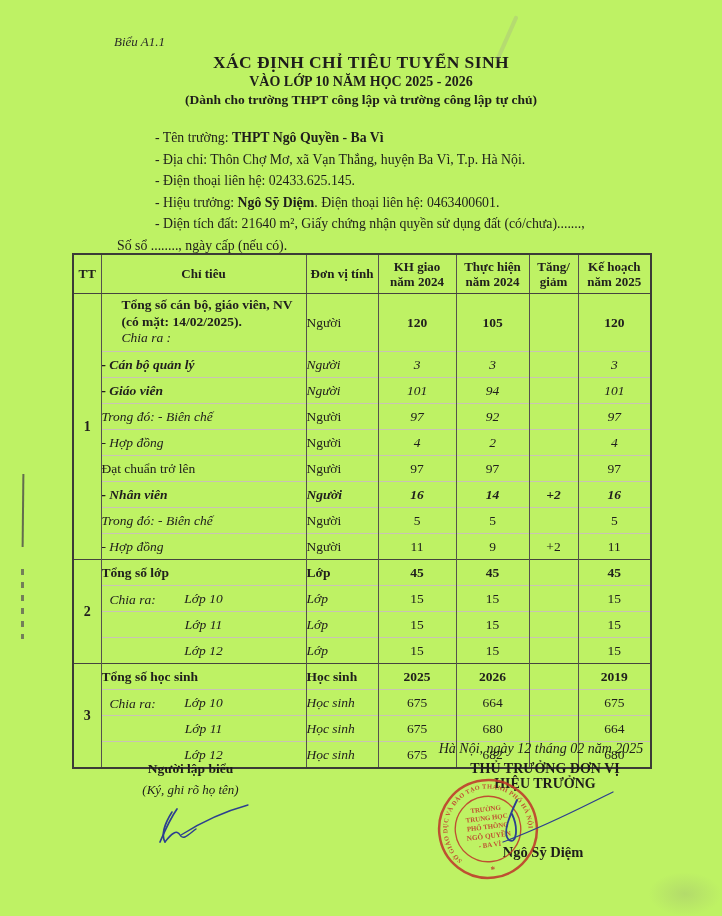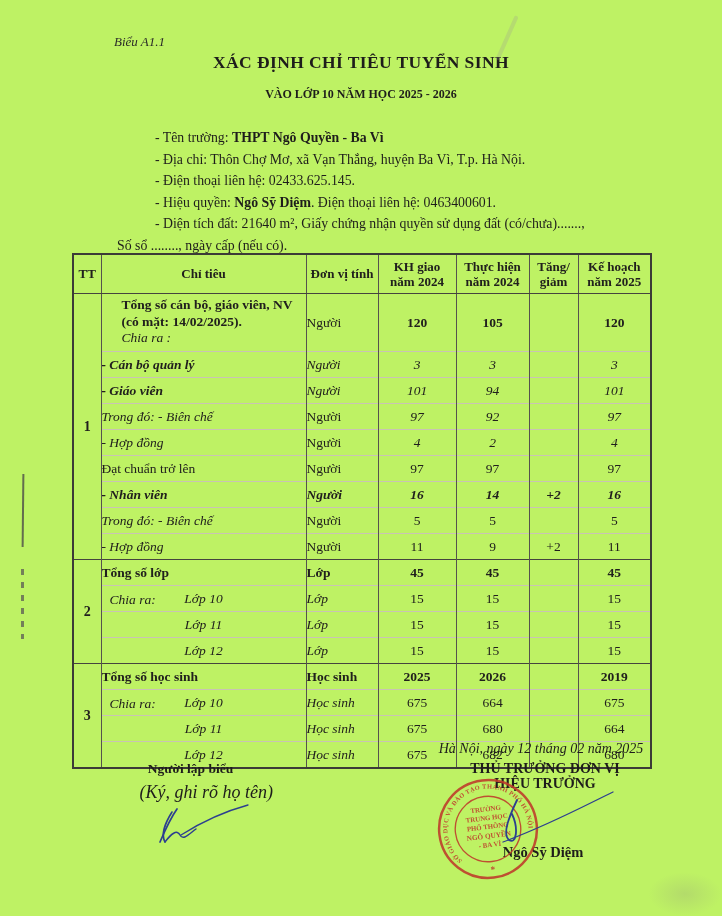--- a/index.html
+++ b/index.html
@@ -8,21 +8,21 @@
     width:722px;height:916px;
     background:#bef264;
     font-family:"Liberation Serif","DejaVu Serif",serif;
     color:#1e1d1b;
     overflow:hidden;
   }
   
   .form-code{position:absolute;left:114px;top:34px;font-style:italic;font-size:13px;color:#2a2a28;}
   .title-block{position:absolute;left:0;top:52px;width:722px;text-align:center;}
   .t1{font-weight:bold;font-size:17.5px;letter-spacing:.4px;}
-  .t2{font-weight:bold;font-size:12px;margin-top:14px;}
+  .t2{font-weight:bold;font-size:14px;margin-top:1px;}
   .t3{font-weight:bold;font-size:13.5px;margin-top:2px;}
   
   .info{position:absolute;left:155px;top:127px;width:540px;font-size:13.8px;}
   .info-line{line-height:21.5px;white-space:nowrap;}
   .info-line b{font-weight:bold;}
   .info-line.cont{margin-left:-38px;}
   
   table.main{
     position:absolute;left:72px;top:253px;
     width:578px;border-collapse:collapse;table-layout:fixed;
@@ -54,21 +54,21 @@
   .unit-cell{text-align:left;padding-left:9px;}
   .value-cell{text-align:center;}
   .st-bold{font-weight:bold;}
   .st-italic{font-style:italic;}
   .st-bolditalic{font-weight:bold;font-style:italic;}
   
   .date-line{position:absolute;left:390px;top:741px;width:302px;text-align:center;font-style:italic;font-weight:normal;font-size:14px;}
   .sign-title-r1{position:absolute;left:400px;top:761px;width:290px;text-align:center;font-weight:bold;font-size:14px;}
   .sign-title-r2{position:absolute;left:400px;top:776px;width:290px;text-align:center;font-weight:bold;font-size:14px;}
   .sign-title-l1{position:absolute;left:108px;top:761px;width:165px;text-align:center;font-weight:bold;font-size:13.5px;}
-  .sign-title-l2{position:absolute;left:108px;top:782px;width:165px;text-align:right;font-style:italic;font-size:18px;}
+  .sign-title-l2{position:absolute;left:108px;top:782px;width:165px;text-align:center;font-style:italic;font-size:13px;}
   .name-left{position:absolute;left:100px;top:849px;width:180px;text-align:center;font-weight:bold;font-size:14px;}
   .name-right{position:absolute;left:438px;top:844px;width:210px;text-align:center;font-weight:bold;font-size:14.5px;}
   
   .stamp-svg{position:absolute;left:436px;top:777px;width:104px;height:104px;opacity:.88;}
   .sig-svg{position:absolute;left:0;top:740px;width:722px;height:176px;pointer-events:none;}
   
   .artifact-line{position:absolute;left:22px;top:474px;width:2px;height:73px;background:#4c4b48;opacity:.8;transform:rotate(.6deg);}
   .artifact-dashes{position:absolute;left:21px;top:569px;width:3px;height:70px;
     background:repeating-linear-gradient(#5a5955 0 6px,transparent 6px 13px);opacity:.75;}
   .artifact-top{position:absolute;left:505px;top:14px;width:4px;height:48px;background:#9a9892;opacity:.25;transform:rotate(24deg);border-radius:3px;}
@@ -78,27 +78,28 @@
 </head>
 <body>
 
 <div class="page">
 
   <div class="form-code">Biểu A1.1</div>
 
   <div class="title-block">
     <div class="t1">XÁC ĐỊNH CHỈ TIÊU TUYỂN SINH</div>
     <div class="t2">VÀO LỚP 10 NĂM HỌC 2025 - 2026</div>
+    <div class="t3">(Dành cho trường THPT công lập và trường công lập tự chủ)</div>
   </div>
 
   <div class="info">
     <div class="info-line"><span>- Tên trường: </span><b>THPT Ngô Quyền - Ba Vì</b><span></span></div>
     <div class="info-line"><span>- Địa chỉ: Thôn Chợ Mơ, xã Vạn Thắng, huyện Ba Vì, T.p. Hà Nội.</span><b></b><span></span></div>
     <div class="info-line"><span>- Điện thoại liên hệ: 02433.625.145.</span><b></b><span></span></div>
-    <div class="info-line"><span>- Hiệu quyền: </span><b>Ngô Sỹ Diệm</b><span>. Điện thoại liên hệ: 0463400601.</span></div>
+    <div class="info-line"><span>- Hiệu trưởng: </span><b>Ngô Sỹ Diệm</b><span>. Điện thoại liên hệ: 0463400601.</span></div>
     <div class="info-line"><span>- Diện tích đất: 21640 m², Giấy chứng nhận quyền sử dụng đất (có/chưa).......,</span><b></b><span></span></div>
     <div class="info-line cont"><span>Số sổ ........, ngày cấp (nếu có).</span><b></b><span></span></div>
   </div>
 
   <table class="main">
     <colgroup>
       <col style="width:28px">
         <col style="width:205px">
         <col style="width:72px">
       <col style="width:78px">

